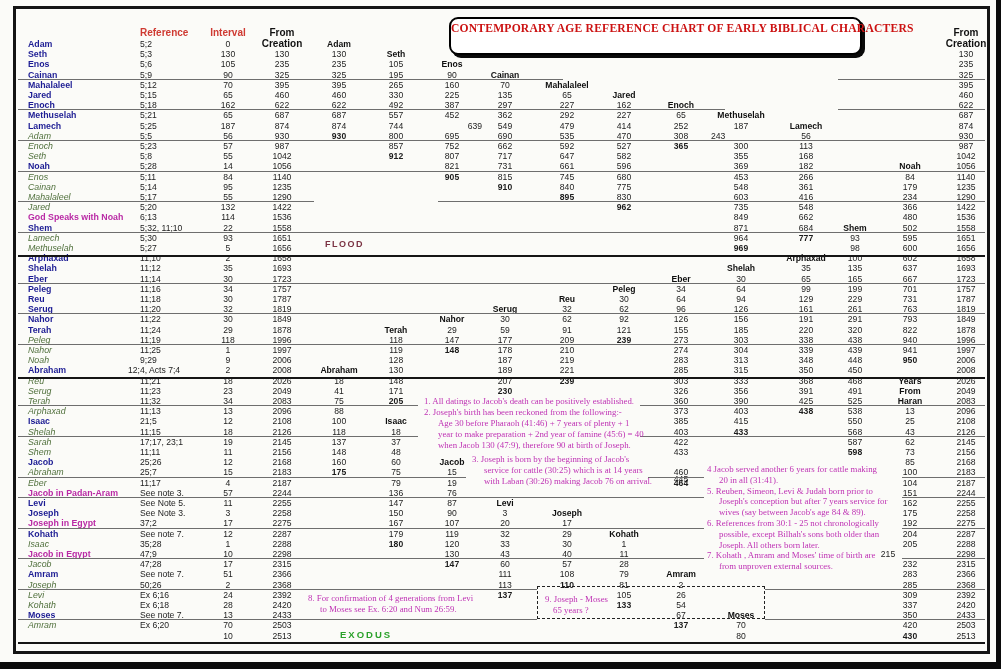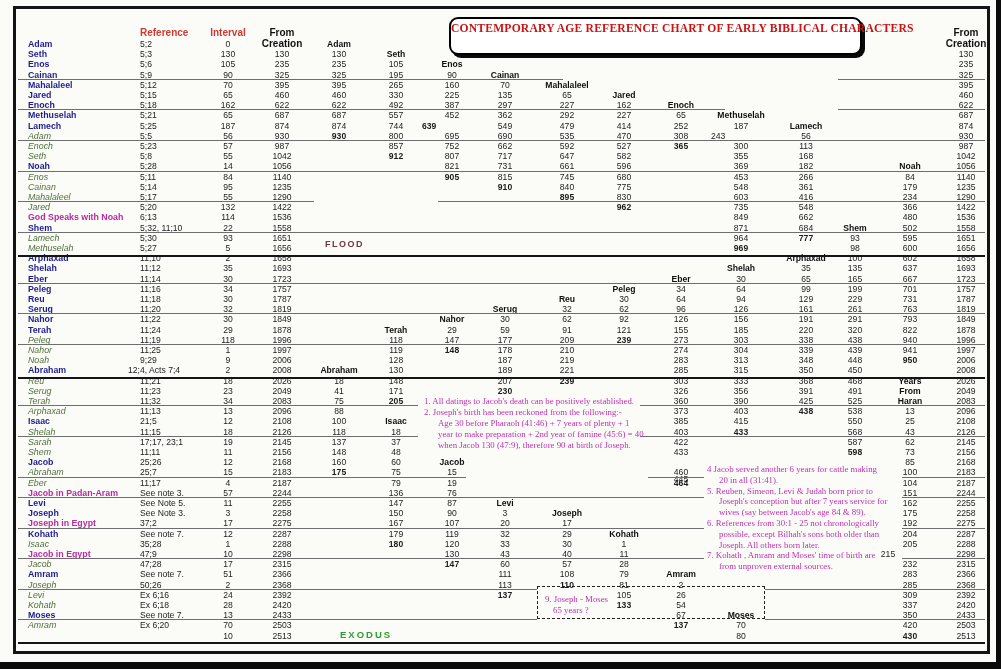--- a/index.html
+++ b/index.html
@@ -159,21 +159,21 @@
       <div class="cellabs num hdr" style="left: 693px; width: 60px; text-align: center;">Methuselah</div>
     </div>
     <div class="row" style="top: 120.6px;">
       <div class="cellabs namec birth" style="left: 10px; width: 112px; text-align: left; font-size: 8.8px;">Lamech</div>
       <div class="cellabs refc" style="left: 122px; width: 86px; text-align: left;">5;25</div>
       <div class="cellabs num" style="left: 187px; width: 46px; text-align: center;">187</div>
       <div class="cellabs num" style="left: 241px; width: 46px; text-align: center;">874</div>
       <div class="cellabs num" style="left: 922px; width: 52px; text-align: center;">874</div>
       <div class="cellabs num" style="left: 291px; width: 60px; text-align: center;">874</div>
       <div class="cellabs num" style="left: 348px; width: 60px; text-align: center;">744</div>
-      <div class="cellabs num" style="left: 404px; width: 60px; text-align: left; font-weight: bold;">639</div>
+      <div class="cellabs num" style="left: 404px; width: 60px; text-align: right;">639</div>
       <div class="cellabs num" style="left: 457px; width: 60px; text-align: center;">549</div>
       <div class="cellabs num" style="left: 519px; width: 60px; text-align: center;">479</div>
       <div class="cellabs num" style="left: 576px; width: 60px; text-align: center;">414</div>
       <div class="cellabs num" style="left: 633px; width: 60px; text-align: center;">252</div>
       <div class="cellabs num" style="left: 693px; width: 60px; text-align: center;">187</div>
       <div class="cellabs num hdr" style="left: 758px; width: 60px; text-align: center;">Lamech</div>
     </div>
     <div class="row" style="top: 130.8px;">
       <div class="cellabs namec death" style="left: 10px; width: 112px; text-align: left; font-size: 8.8px;">Adam</div>
       <div class="cellabs refc" style="left: 122px; width: 86px; text-align: left;">5;5</div>
@@ -838,29 +838,38 @@
     <div class="sep" style="top: 619.4px; left: 0px; width: 519px;"></div>
     <div class="sep" style="top: 619.4px; left: 747px; width: 220px;"></div>
     <div class="sep-black" style="top: 642.3px; left: 0px; width: 967px;"></div>
     <div class="note-block" style="left: 406px; top: 396px;">
       <div class="note-line" style="line-height: 10.9px; padding-left: 0px;">1. All datings to Jacob's death can be positively established.</div>
       <div class="note-line" style="line-height: 10.9px; padding-left: 0px;">2. Joseph's birth has been reckoned from the following:-</div>
       <div class="note-line" style="line-height: 10.9px; padding-left: 14px;">Age 30 before Pharaoh (41:46) + 7 years of plenty + 1</div>
       <div class="note-line" style="line-height: 10.9px; padding-left: 14px;">year to make preparation + 2nd year of famine (45:6) = 40</div>
       <div class="note-line" style="line-height: 10.9px; padding-left: 14px;">when Jacob 130 (47:9), therefore 90 at birth of Joseph.</div>
     </div>
+    <div class="note-block" style="left: 454px; top: 454px;">
+      <div class="note-line" style="line-height: 11px; padding-left: 0px;">3. Joseph is born by the beginning of Jacob's</div>
+      <div class="note-line" style="line-height: 11px; padding-left: 12px;">service for cattle (30:25) which is at 14 years</div>
+      <div class="note-line" style="line-height: 11px; padding-left: 12px;">with Laban (30:26) making Jacob 76 on arrival.</div>
+    </div>
     <div class="note-block" style="left: 689px; top: 464px;">
       <div class="note-line" style="line-height: 10.8px; padding-left: 0px;">4  Jacob served another 6 years for cattle making</div>
       <div class="note-line" style="line-height: 10.8px; padding-left: 12px;">20 in all (31:41).</div>
       <div class="note-line" style="line-height: 10.8px; padding-left: 0px;">5. Reuben, Simeon, Levi &amp; Judah born prior to</div>
       <div class="note-line" style="line-height: 10.8px; padding-left: 12px;">Joseph's conception but after 7 years service for</div>
       <div class="note-line" style="line-height: 10.8px; padding-left: 12px;">wives (say between Jacob's age 84 &amp; 89).</div>
       <div class="note-line" style="line-height: 10.8px; padding-left: 0px;">6. References from 30:1 - 25 not chronologically</div>
       <div class="note-line" style="line-height: 10.8px; padding-left: 12px;">possible, except Bilhah's sons both older than</div>
       <div class="note-line" style="line-height: 10.8px; padding-left: 12px;">Joseph.  All others born later.</div>
       <div class="note-line" style="line-height: 10.8px; padding-left: 0px;">7. Kohath , Amram and Moses' time of birth are</div>
       <div class="note-line" style="line-height: 10.8px; padding-left: 12px;">from unproven external sources.</div>
     </div>
+    <div class="note-block" style="left: 290px; top: 593px;">
+      <div class="note-line" style="line-height: 10.9px; padding-left: 0px;">8. For confirmation of 4 generations from Levi</div>
+      <div class="note-line" style="line-height: 10.9px; padding-left: 12px;">to Moses see Ex. 6:20 and Num 26:59.</div>
+    </div>
     <div class="note-block" style="left: 527px; top: 594px;">
       <div class="note-line" style="line-height: 11px; padding-left: 0px;">9. Joseph - Moses</div>
       <div class="note-line" style="line-height: 11px; padding-left: 8px;">65 years ?</div>
     </div>
   </div>
 
 </body></html>

